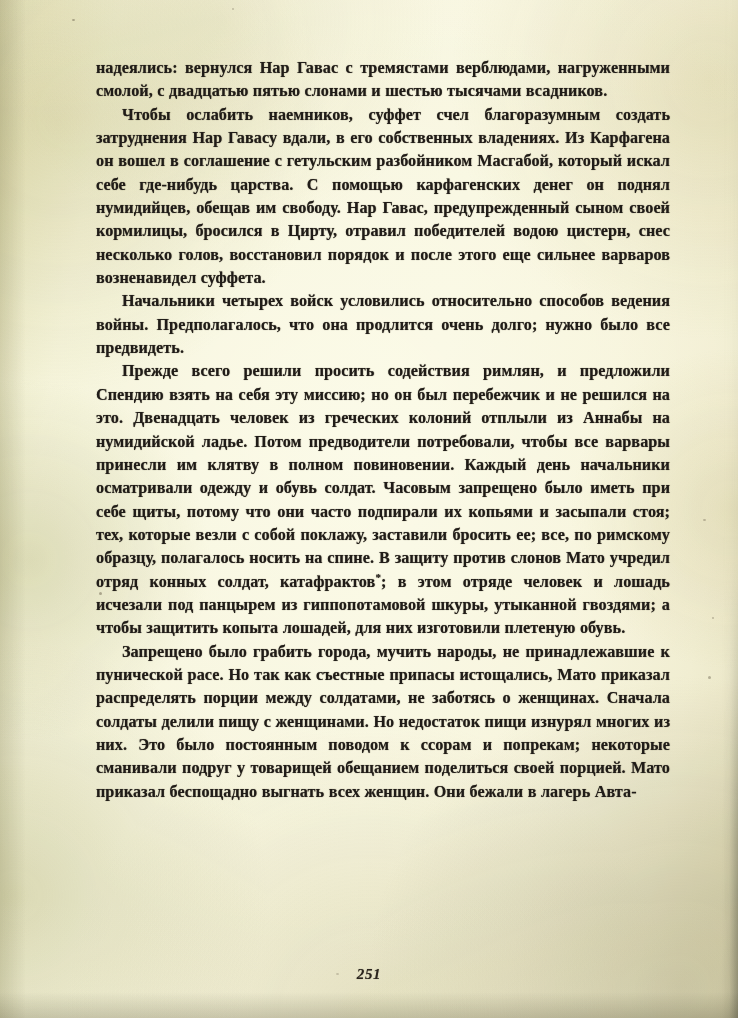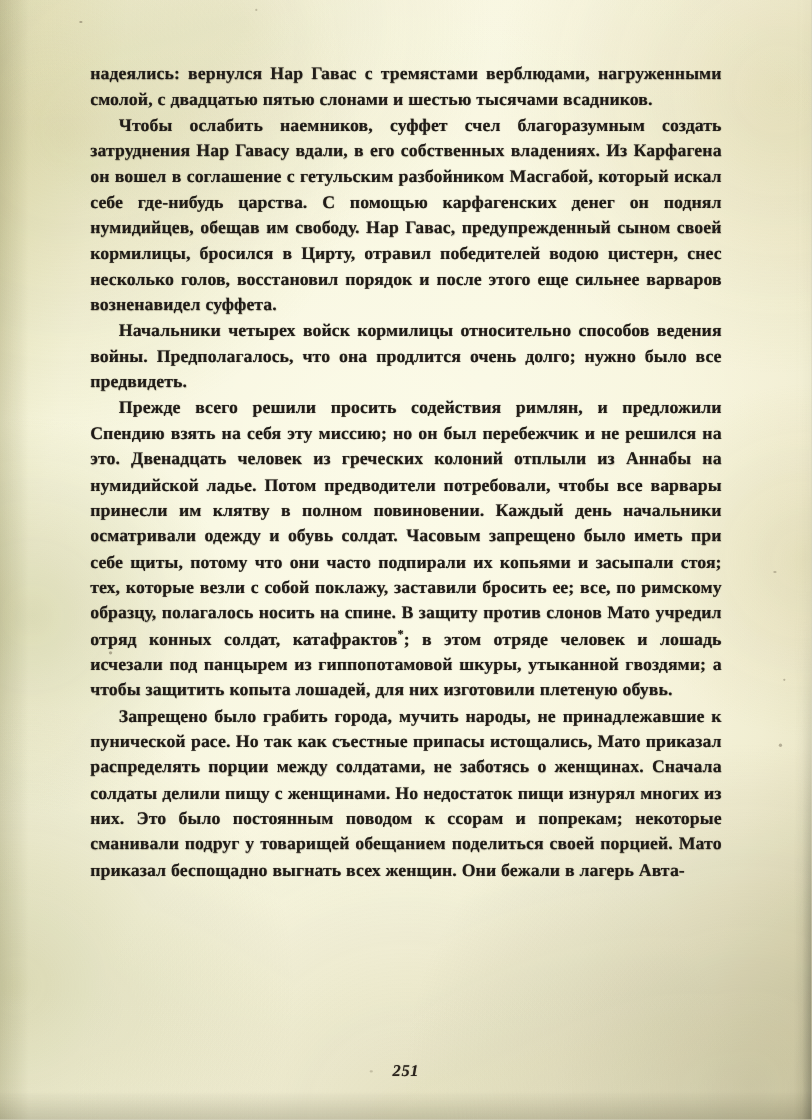--- a/index.html
+++ b/index.html
@@ -76,21 +76,21 @@
   .speck {
     position: absolute;
     border-radius: 50%;
     background: #6d6450;
     opacity: 0.5;
     pointer-events: none;
   }
 
   .textblock {
     position: absolute;
-    left: 82px;
+    left: 96px;
     top: 56px;
     width: 574px;
   }
 
   p.para {
     margin: 0;
     text-indent: 26px;
     text-align: justify;
     font-size: 16.1px;
     line-height: 23.35px;
@@ -148,21 +148,21 @@
   <span class="speck" style="left:708px; top:676px; width:3px; height:3px; opacity:.45;"></span>
   <span class="speck" style="left:336px; top:973px; width:3px; height:2px; opacity:.3;"></span>
   <span class="speck" style="left:181px; top:463px; width:2px; height:2px; opacity:.3;"></span>
 
   <div class="textblock">
 
     <p class="para nofirst">надеялись: вернулся Нар Гавас с тремястами верблюдами, нагруженными смолой, с двадцатью пятью слонами и шестью тысячами всадников.</p>
 
     <p class="para">Чтобы ослабить наемников, суффет счел благоразумным создать затруднения Нар Гавасу вдали, в его собственных владениях. Из Карфагена он вошел в соглашение с гетульским разбойником Масгабой, который искал себе где-нибудь царства. С помощью карфагенских денег он поднял нумидийцев, обещав им свободу. Нар Гавас, предупрежденный сыном своей кормилицы, бросился в Цирту, отравил победителей водою цистерн, снес несколько голов, восстановил порядок и после этого еще сильнее варваров возненавидел суффета.</p>
 
-    <p class="para">Начальники четырех войск кормилицы относительно способов ведения войны. Предполагалось, что она продлится очень долго; нужно было все предвидеть.</p>
+    <p class="para">Начальники четырех войск условились относительно способов ведения войны. Предполагалось, что она продлится очень долго; нужно было все предвидеть.</p>
 
     <p class="para"><span>Прежде всего решили просить содействия римлян, и предложили Спендию взять на себя эту миссию; но он был перебежчик и не решился на это. Двенадцать человек из греческих колоний отплыли из Аннабы на нумидийской ладье. Потом предводители потребовали, чтобы все варвары принесли им клятву в полном повиновении. Каждый день начальники осматривали одежду и обувь солдат. Часовым запрещено было иметь при себе щиты, потому что они часто подпирали их копьями и засыпали стоя; тех, которые везли с собой поклажу, заставили бросить ее; все, по римскому образцу, полагалось носить на спине. В защиту против слонов Мато учредил отряд конных солдат, катафрактов</span><sup class="fnmark">*</sup><span>; в этом отряде человек и лошадь исчезали под панцырем из гиппопотамовой шкуры, утыканной гвоздями; а чтобы защитить копыта лошадей, для них изготовили плетеную обувь.</span></p>
 
     <p class="para">Запрещено было грабить города, мучить народы, не принадлежавшие к пунической расе. Но так как съестные припасы истощались, Мато приказал распределять порции между солдатами, не заботясь о женщинах. Сначала солдаты делили пищу с женщинами. Но недостаток пищи изнурял многих из них. Это было постоянным поводом к ссорам и попрекам; некоторые сманивали подруг у товарищей обещанием поделиться своей порцией. Мато приказал беспощадно выгнать всех женщин. Они бежали в лагерь Авта-</p>
 
   </div>
 
   <div class="folio">251</div>
 
   <div class="edge-left"></div>

